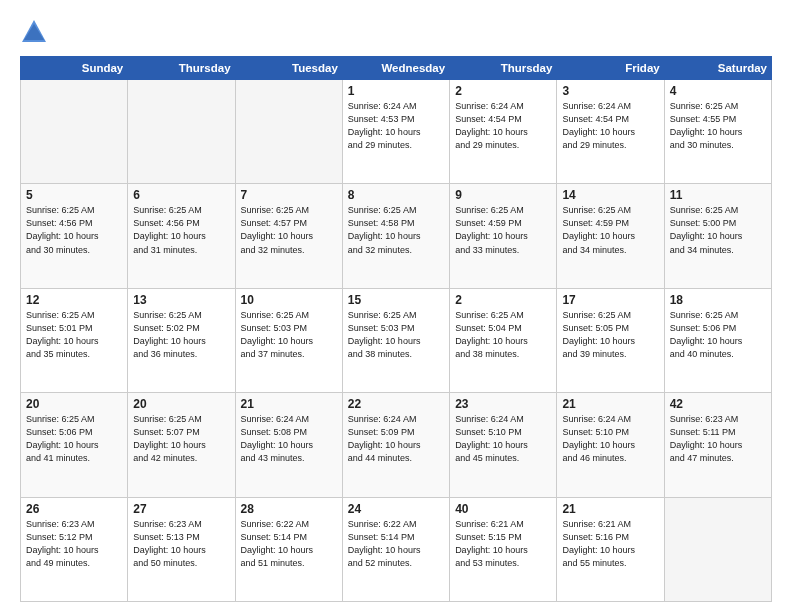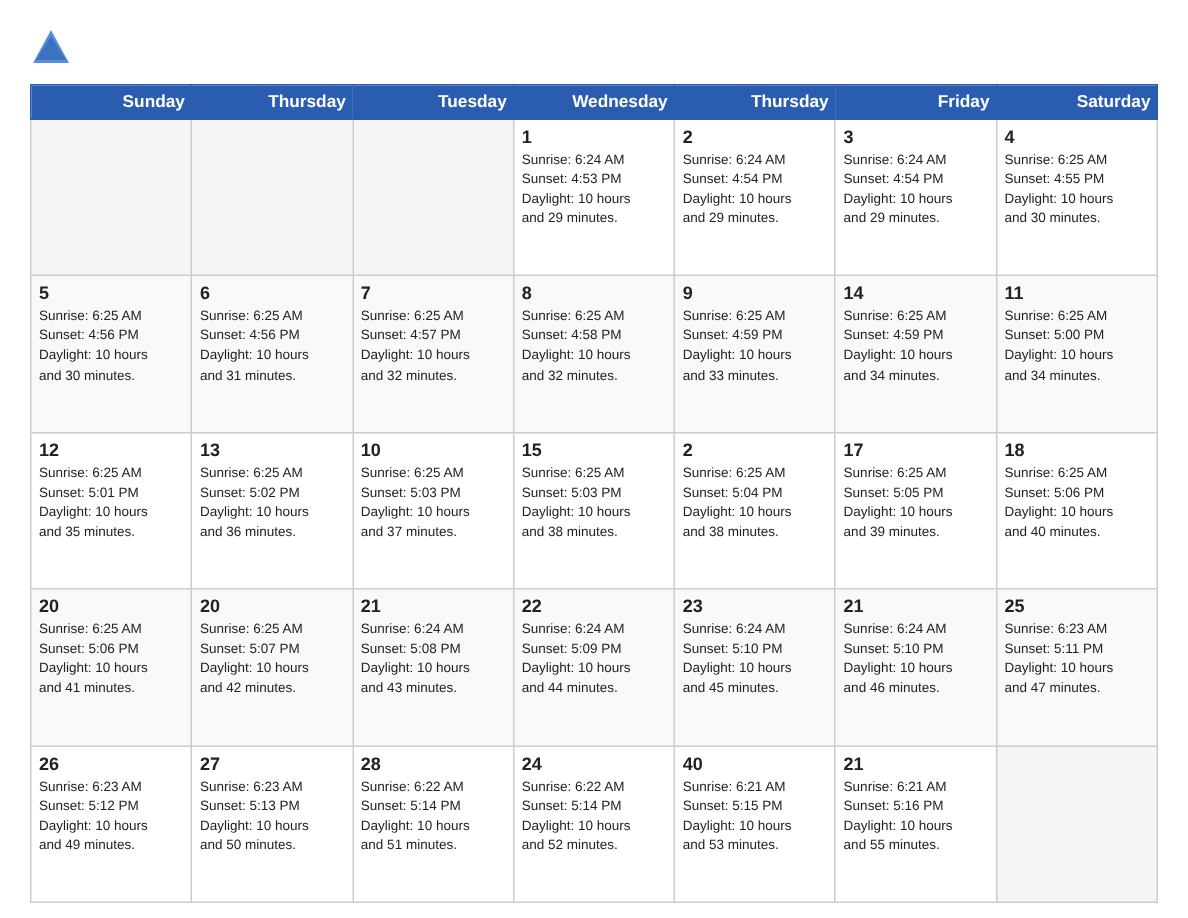--- a/index.html
+++ b/index.html
@@ -309,21 +309,21 @@
 and 45 minutes.</div>
           </td>
           <td>
             <span class="day-number">21</span>
             <div class="day-info" style="white-space: pre-line;">Sunrise: 6:24 AM
 Sunset: 5:10 PM
 Daylight: 10 hours
 and 46 minutes.</div>
           </td>
           <td>
-            <span class="day-number">25</span>
+            <span class="day-number">42</span>
             <div class="day-info" style="white-space: pre-line;">Sunrise: 6:23 AM
 Sunset: 5:11 PM
 Daylight: 10 hours
 and 47 minutes.</div>
           </td>
         </tr>
         <tr>
           <td>
             <span class="day-number">26</span>
             <div class="day-info" style="white-space: pre-line;">Sunrise: 6:23 AM

